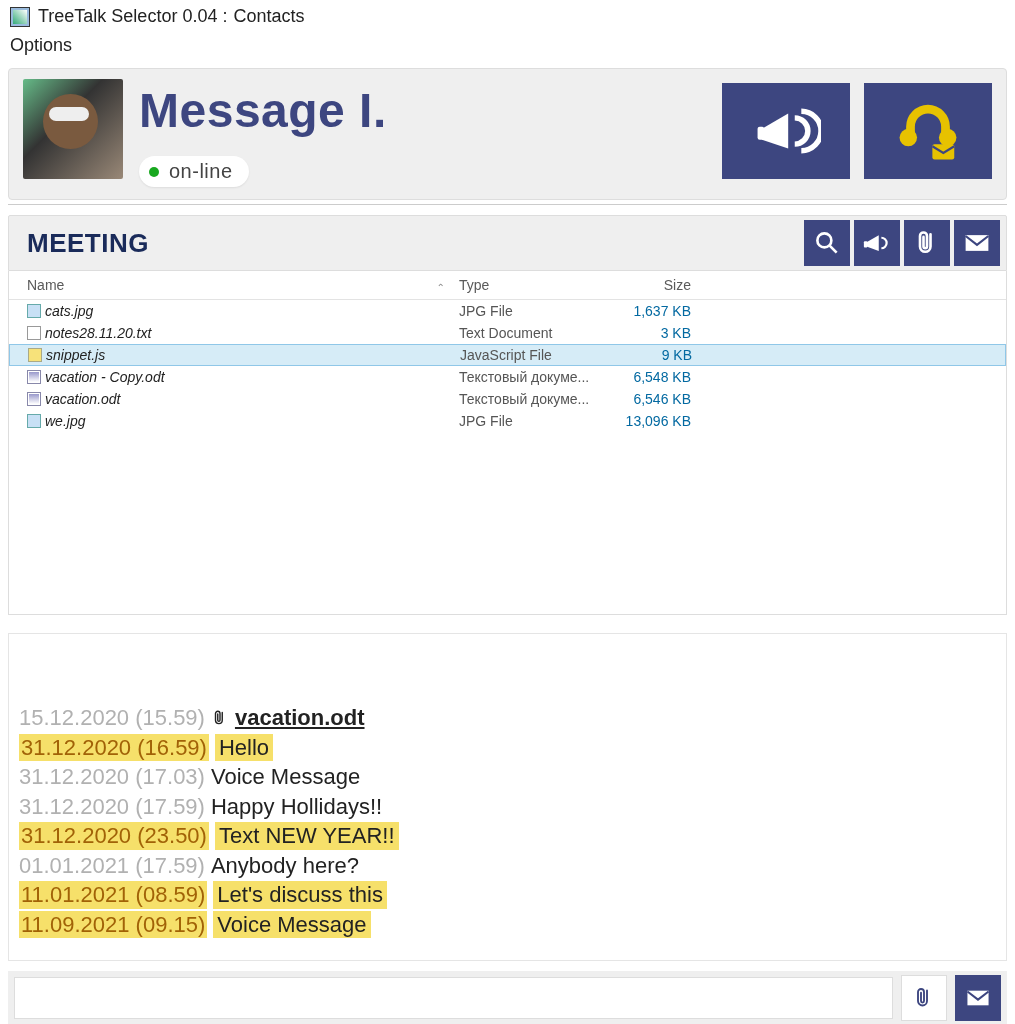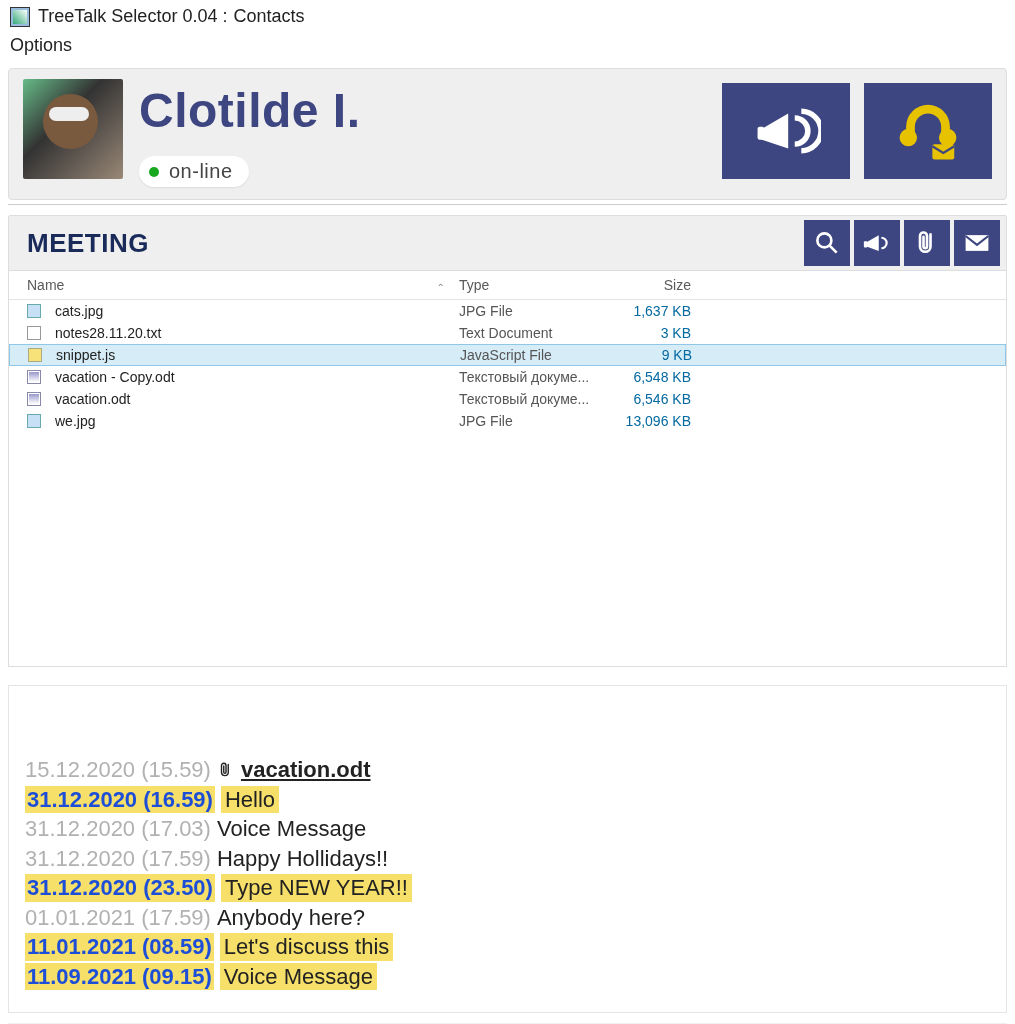--- a/index.html
+++ b/index.html
@@ -123,67 +123,67 @@
     align-items:center; justify-content:center; cursor:pointer;
   }
   .sq-btn svg { width:28px; height:28px; }
 
   
   .file-panel {
     margin: 0 8px;
     background:#fff;
     border:1px solid #ddd;
     border-top:none;
-    height: 396px;
+    height: 344px;
     font-size:14px;
   }
   .file-header {
     display:flex; border-bottom:1px solid #e3e3e3;
     color:#5a5a5a;
     font-size:14px;
     padding: 6px 0;
   }
   .col-name { width: 450px; padding-left:18px; position:relative;}
   .col-type { width: 140px; }
   .col-size { width: 120px; text-align:right; padding-right:28px;}
   .sort-caret {
     position:absolute; right:14px; top:5px; font-size:10px; color:#888;
   }
   .file-row {
     display:flex; align-items:center; height:22px;
     padding: 0;
   }
   .file-row.selected { background:#d6ecf7; border:1px solid #8fc7e8; }
-  .file-row .col-name { display:flex; align-items:center; gap:14px;}
+  .file-row .col-name { display:flex; align-items:center; gap:4px;font-style:italic;}
   .ficon { width:14px; height:14px; display:inline-block; }
   .ficon.jpg { background:#c8e0f5; border:1px solid #6aa;}
   .ficon.txt { background:#fff; border:1px solid #999;}
   .ficon.js  { background:#f7e27a; border:1px solid #aa8;}
   .ficon.odt { background:#fff; border:1px solid #88a; position:relative;}
   .ficon.odt::after{content:"";position:absolute;left:1px;top:1px;right:1px;bottom:1px;background:linear-gradient(#99c,#fff);}
   .file-row .col-type { color:#555;}
   .file-row .col-size { color:#0369a1; text-align:right; padding-right:28px;}
 
   
   .chat-panel {
     margin: 18px 8px 0;
     border:1px solid #e5e5e5;
-    padding: 70px 16px 20px;
+    padding: 70px 10px 20px;
     background:#fff;
     font-family: "Bahnschrift", "Segoe UI", sans-serif;
   }
   .msg {
     font-size: 22px;
     line-height: 1.25;
     margin-bottom: 2px;
     display:flex; align-items:center; gap:6px;
     white-space:nowrap;
   }
   .ts { color:#b1b1b1; font-weight:400;}
-  .ts.hl { background:#f6e06a; color:#1d4ed8; padding: 0 2px; font-weight: bold;}
+  .ts.hl { background:#f6e06a; color:#a16207; padding: 0 2px;}
   .msg .content { color:#222; font-weight:500;}
   .msg .content.hl { background:#f6e06a; padding:0 4px;}
   .msg .content.link { text-decoration: underline; font-weight:600;}
   .clip-icon { width:18px; display:inline-flex;}
 
   
   .input-bar {
     margin: 10px 8px 0;
     display:flex; align-items:center; gap:8px;
     background:#efefef;
@@ -208,21 +208,21 @@
   <span class="section">Contacts</span>
 </div>
 
 <div class="menubar">
   <span>Options</span>
 </div>
 
 <div class="header">
   <div class="avatar"></div>
   <div class="header-name-col">
-    <div class="person-name">Clotilde I.</div>
+    <div class="person-name">Message I.</div>
     <div class="status-pill">
       <span class="status-dot"></span>
       <span>on-line</span>
     </div>
   </div>
   <div class="header-actions">
     <div class="big-btn">
       <svg viewBox="0 0 64 64">
         <g fill="#fff">
           <path d="M10 30 L34 16 L34 48 L10 40 Z"></path>
@@ -359,21 +359,21 @@
       <div class="msg">
         <span class="ts">31.12.2020 (17.03)</span>
         <span class="content">Voice Message</span>
       </div>
       <div class="msg">
         <span class="ts">31.12.2020 (17.59)</span>
         <span class="content">Happy Hollidays!!</span>
       </div>
       <div class="msg">
         <span class="ts hl">31.12.2020 (23.50)</span>
-        <span class="content hl">Type NEW YEAR!!</span>
+        <span class="content hl">Text NEW YEAR!!</span>
       </div>
       <div class="msg">
         <span class="ts">01.01.2021 (17.59)</span>
         <span class="content">Anybody here?</span>
       </div>
       <div class="msg">
         <span class="ts hl">11.01.2021 (08.59)</span>
         <span class="content hl">Let's discuss this</span>
       </div>
       <div class="msg">

